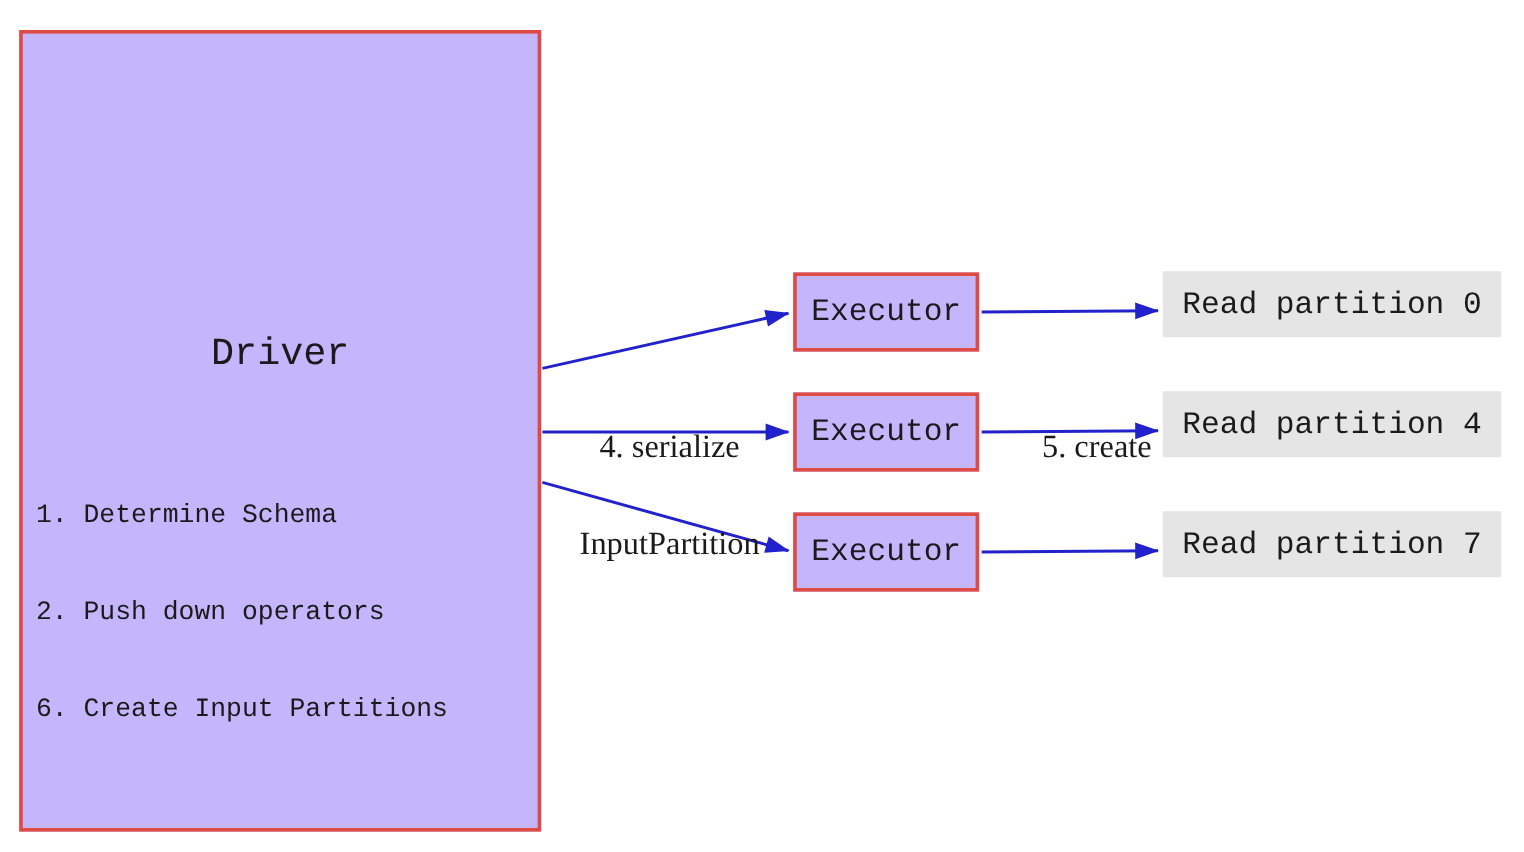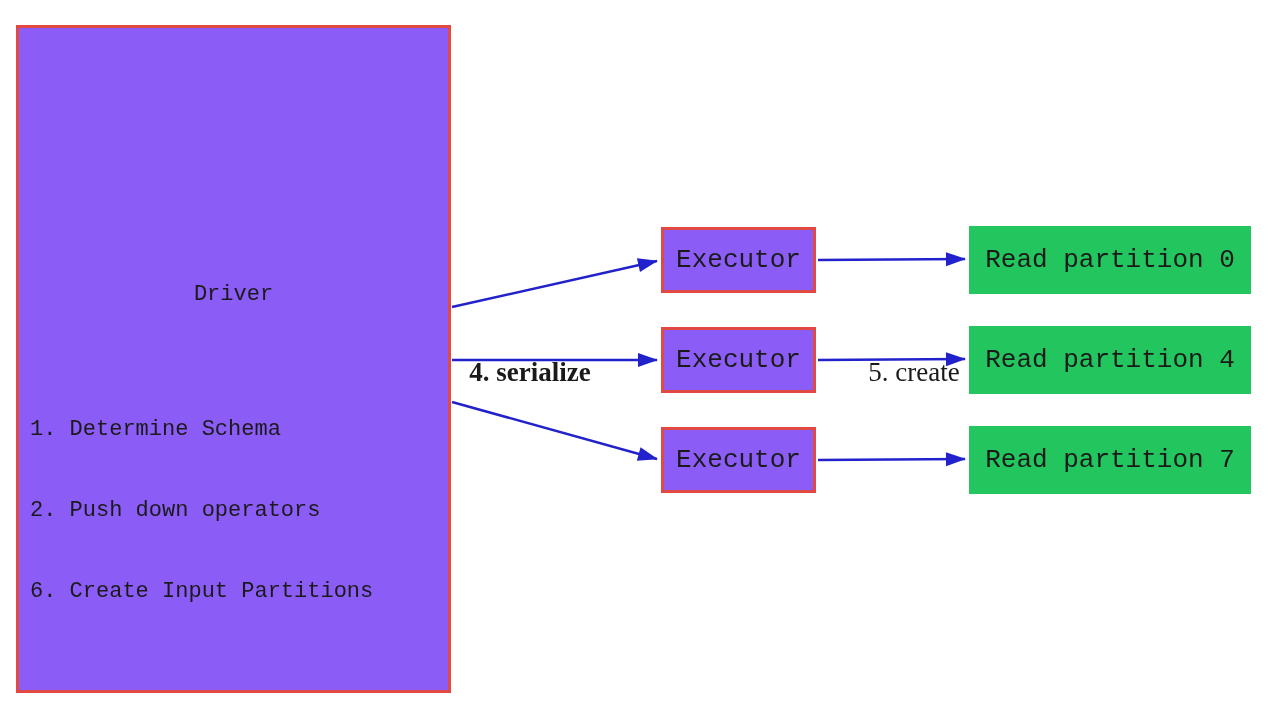--- a/index.html
+++ b/index.html
@@ -18,33 +18,33 @@
   }
   .arrow-layer {
     position: absolute;
     left: 0; top: 0;
     width: 1270px; height: 710px;
     pointer-events: none;
   }
   .box {
     position: absolute;
     box-sizing: border-box;
-    background: #8b5cf6;
+    background: #c4b5fd;
   }
   .driver-box {
     left: 16px; top: 25px;
     width: 435px; height: 668px;
     border: 3px solid #e04a42;
   }
   .driver-title {
     position: absolute;
     left: 0; top: 253px;
     width: 100%;
     text-align: center;
-    font-size: 22px;
+    font-size: 32px;
     line-height: 27px;
     white-space: pre;
   }
   .driver-steps {
     position: absolute;
     left: 11px; top: 334px;
     font-size: 22px;
     line-height: 27px;
     white-space: pre;
   }
@@ -55,46 +55,45 @@
     display: flex;
     align-items: center;
     justify-content: center;
     font-size: 26px;
     white-space: pre;
   }
   .exec-0 { top: 227px; }
   .exec-1 { top: 327px; }
   .exec-2 { top: 427px; }
   .partition-box {
-    width: 282px; height: 68px;
+    width: 282px; height: 55px;
     left: 969px;
-    background: #22c55e;
+    background: #e5e5e5;
     border: none;
     display: flex;
     align-items: center;
     justify-content: center;
     font-size: 26px;
     white-space: pre;
   }
   .part-0 { top: 226px; }
   .part-1 { top: 326px; }
   .part-2 { top: 426px; }
   .edge-label {
     position: absolute;
     font-family: "Liberation Serif", serif;
     font-size: 27px;
     line-height: 27px;
     text-align: center;
     white-space: pre;
     color: #1a1a1a;
   }
   .label-serialize {
-    left: 420px; top: 305px;
+    left: 448px; top: 305px;
     width: 220px;
-    font-weight: bold;
   }
   .label-create-reader {
     left: 824px; top: 305px;
     width: 180px;
   }
 </style>
 </head>
 <body>
 
 <div class="canvas">
@@ -137,18 +136,19 @@
   </div>
   <div class="box partition-box part-1">
     <span>Read partition 4</span>
   </div>
   <div class="box partition-box part-2">
     <span>Read partition 7</span>
   </div>
 
   <div class="edge-label label-serialize">
     <div>4. serialize</div>
+    <div>InputPartition</div>
   </div>
   <div class="edge-label label-create-reader">
     <div>5. create</div>
   </div>
 
 </div>
 
 </body></html>

